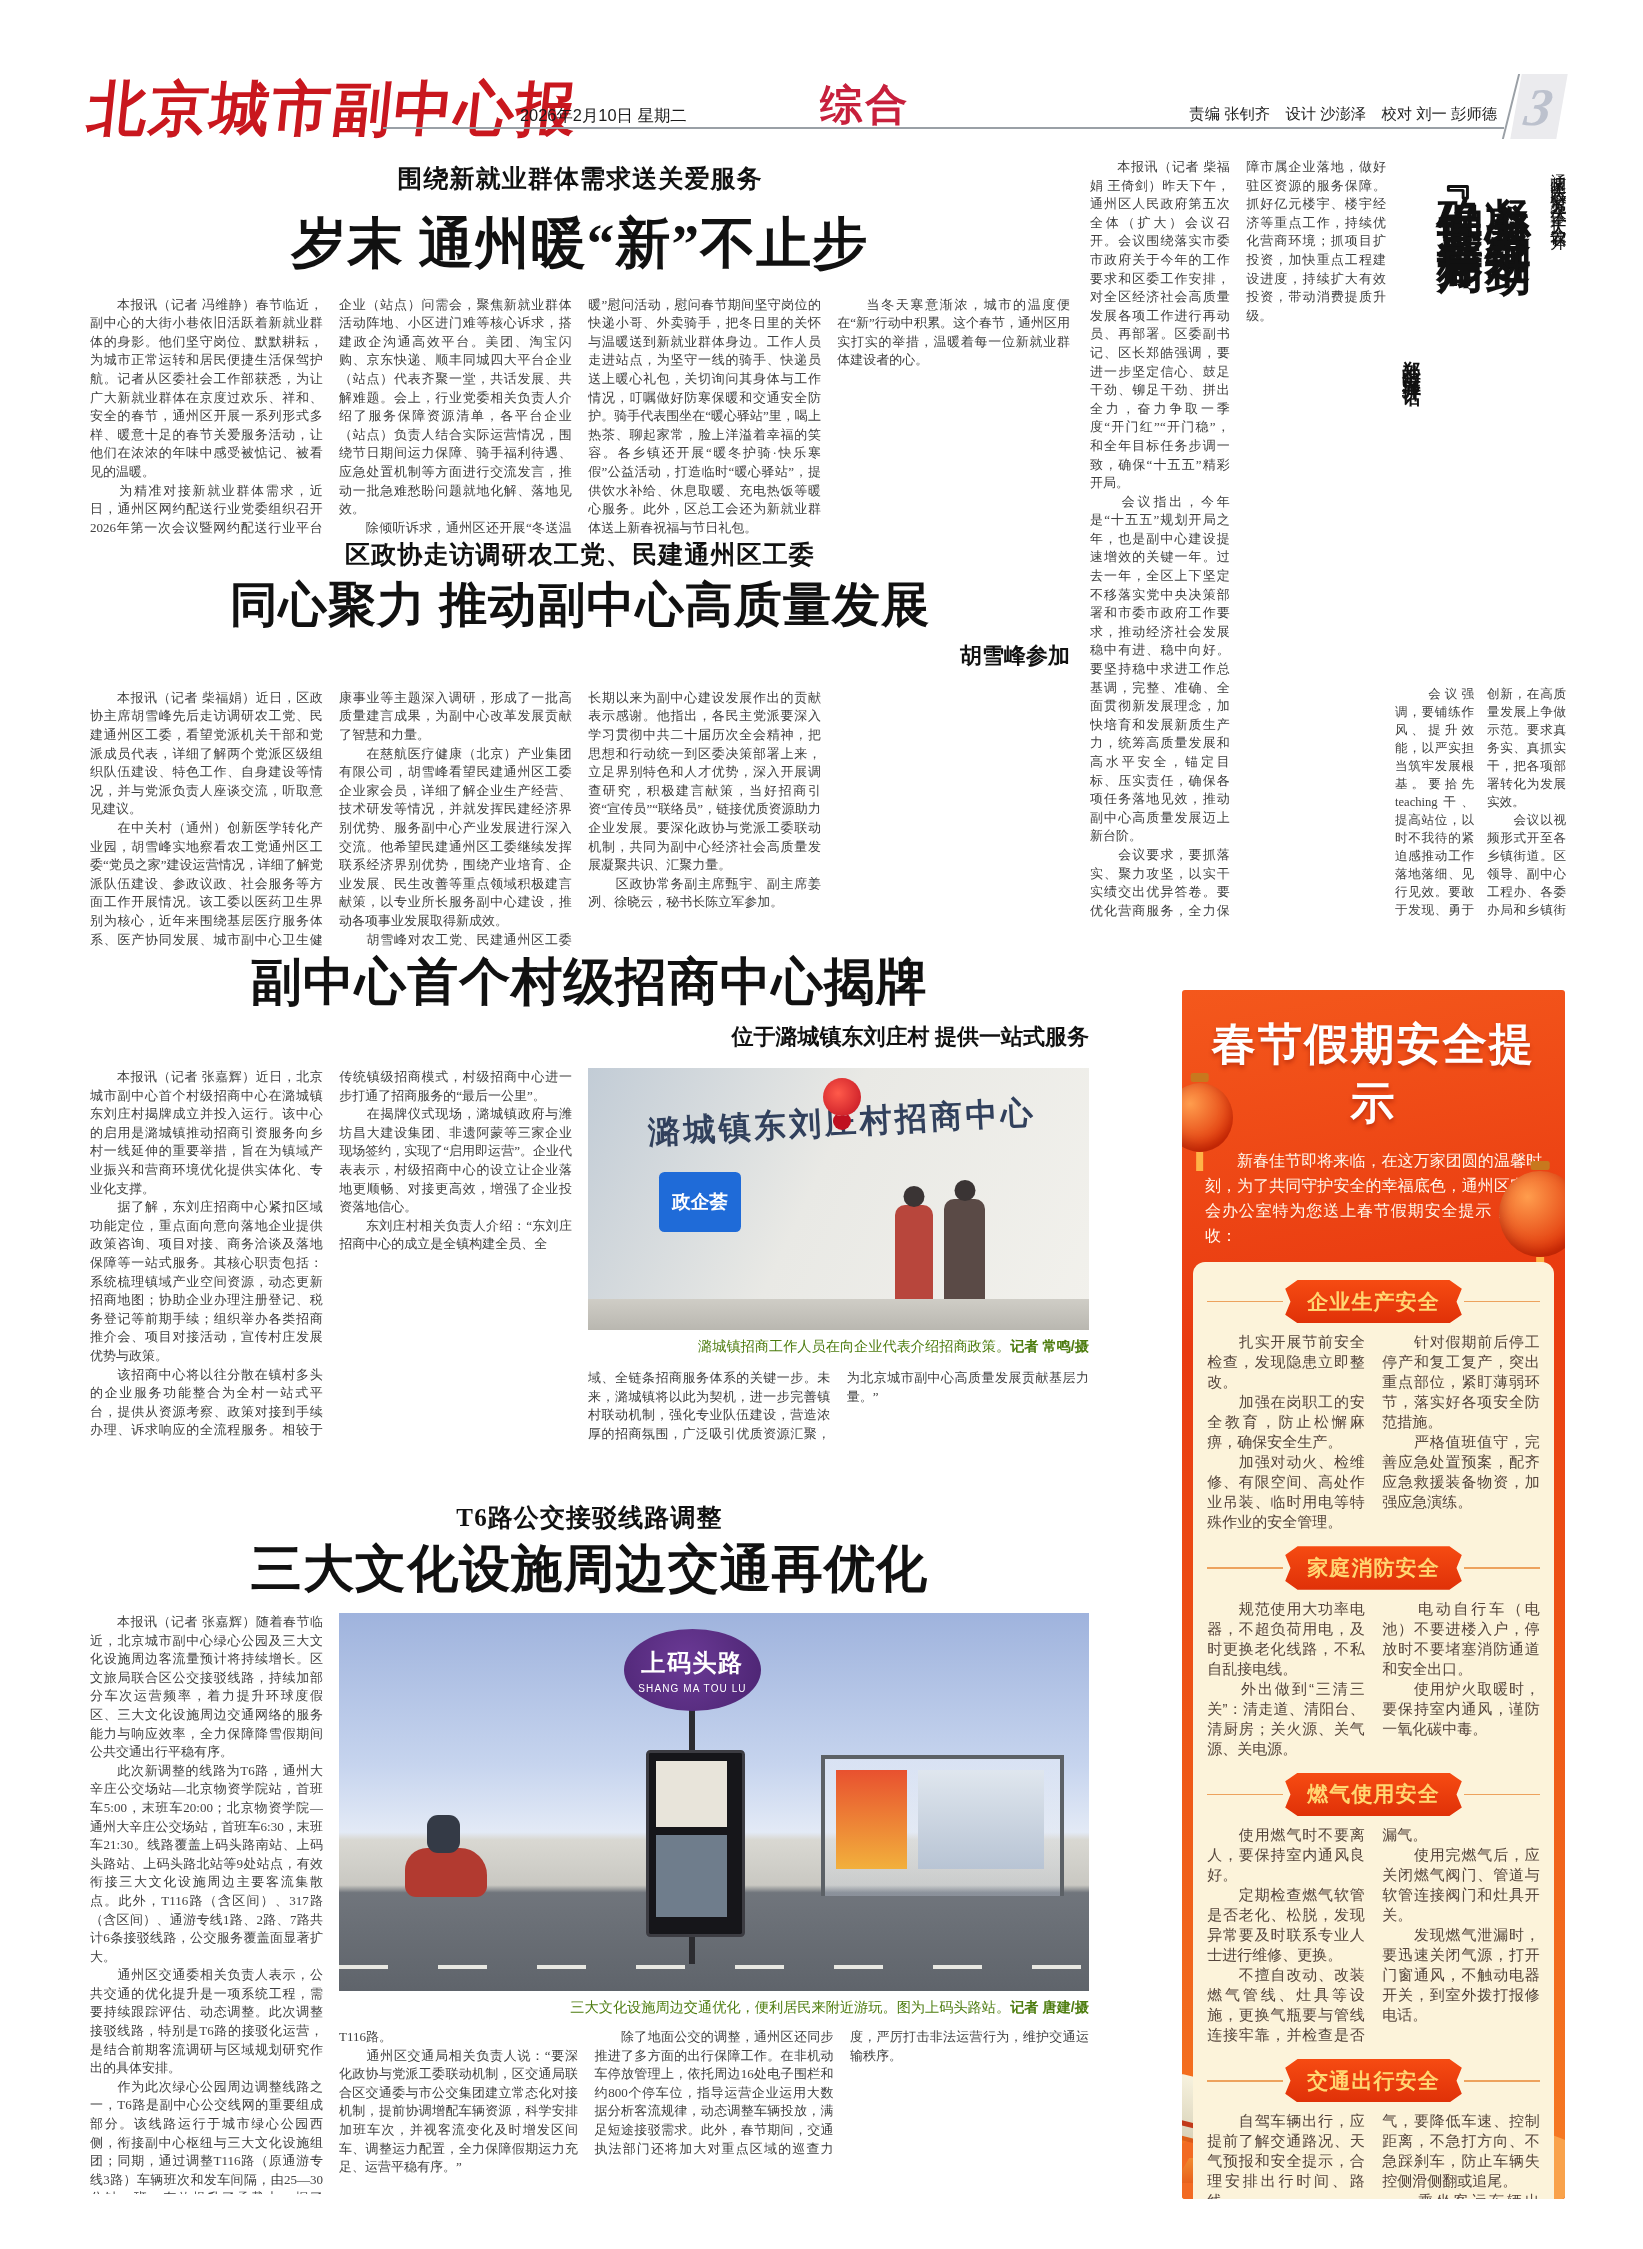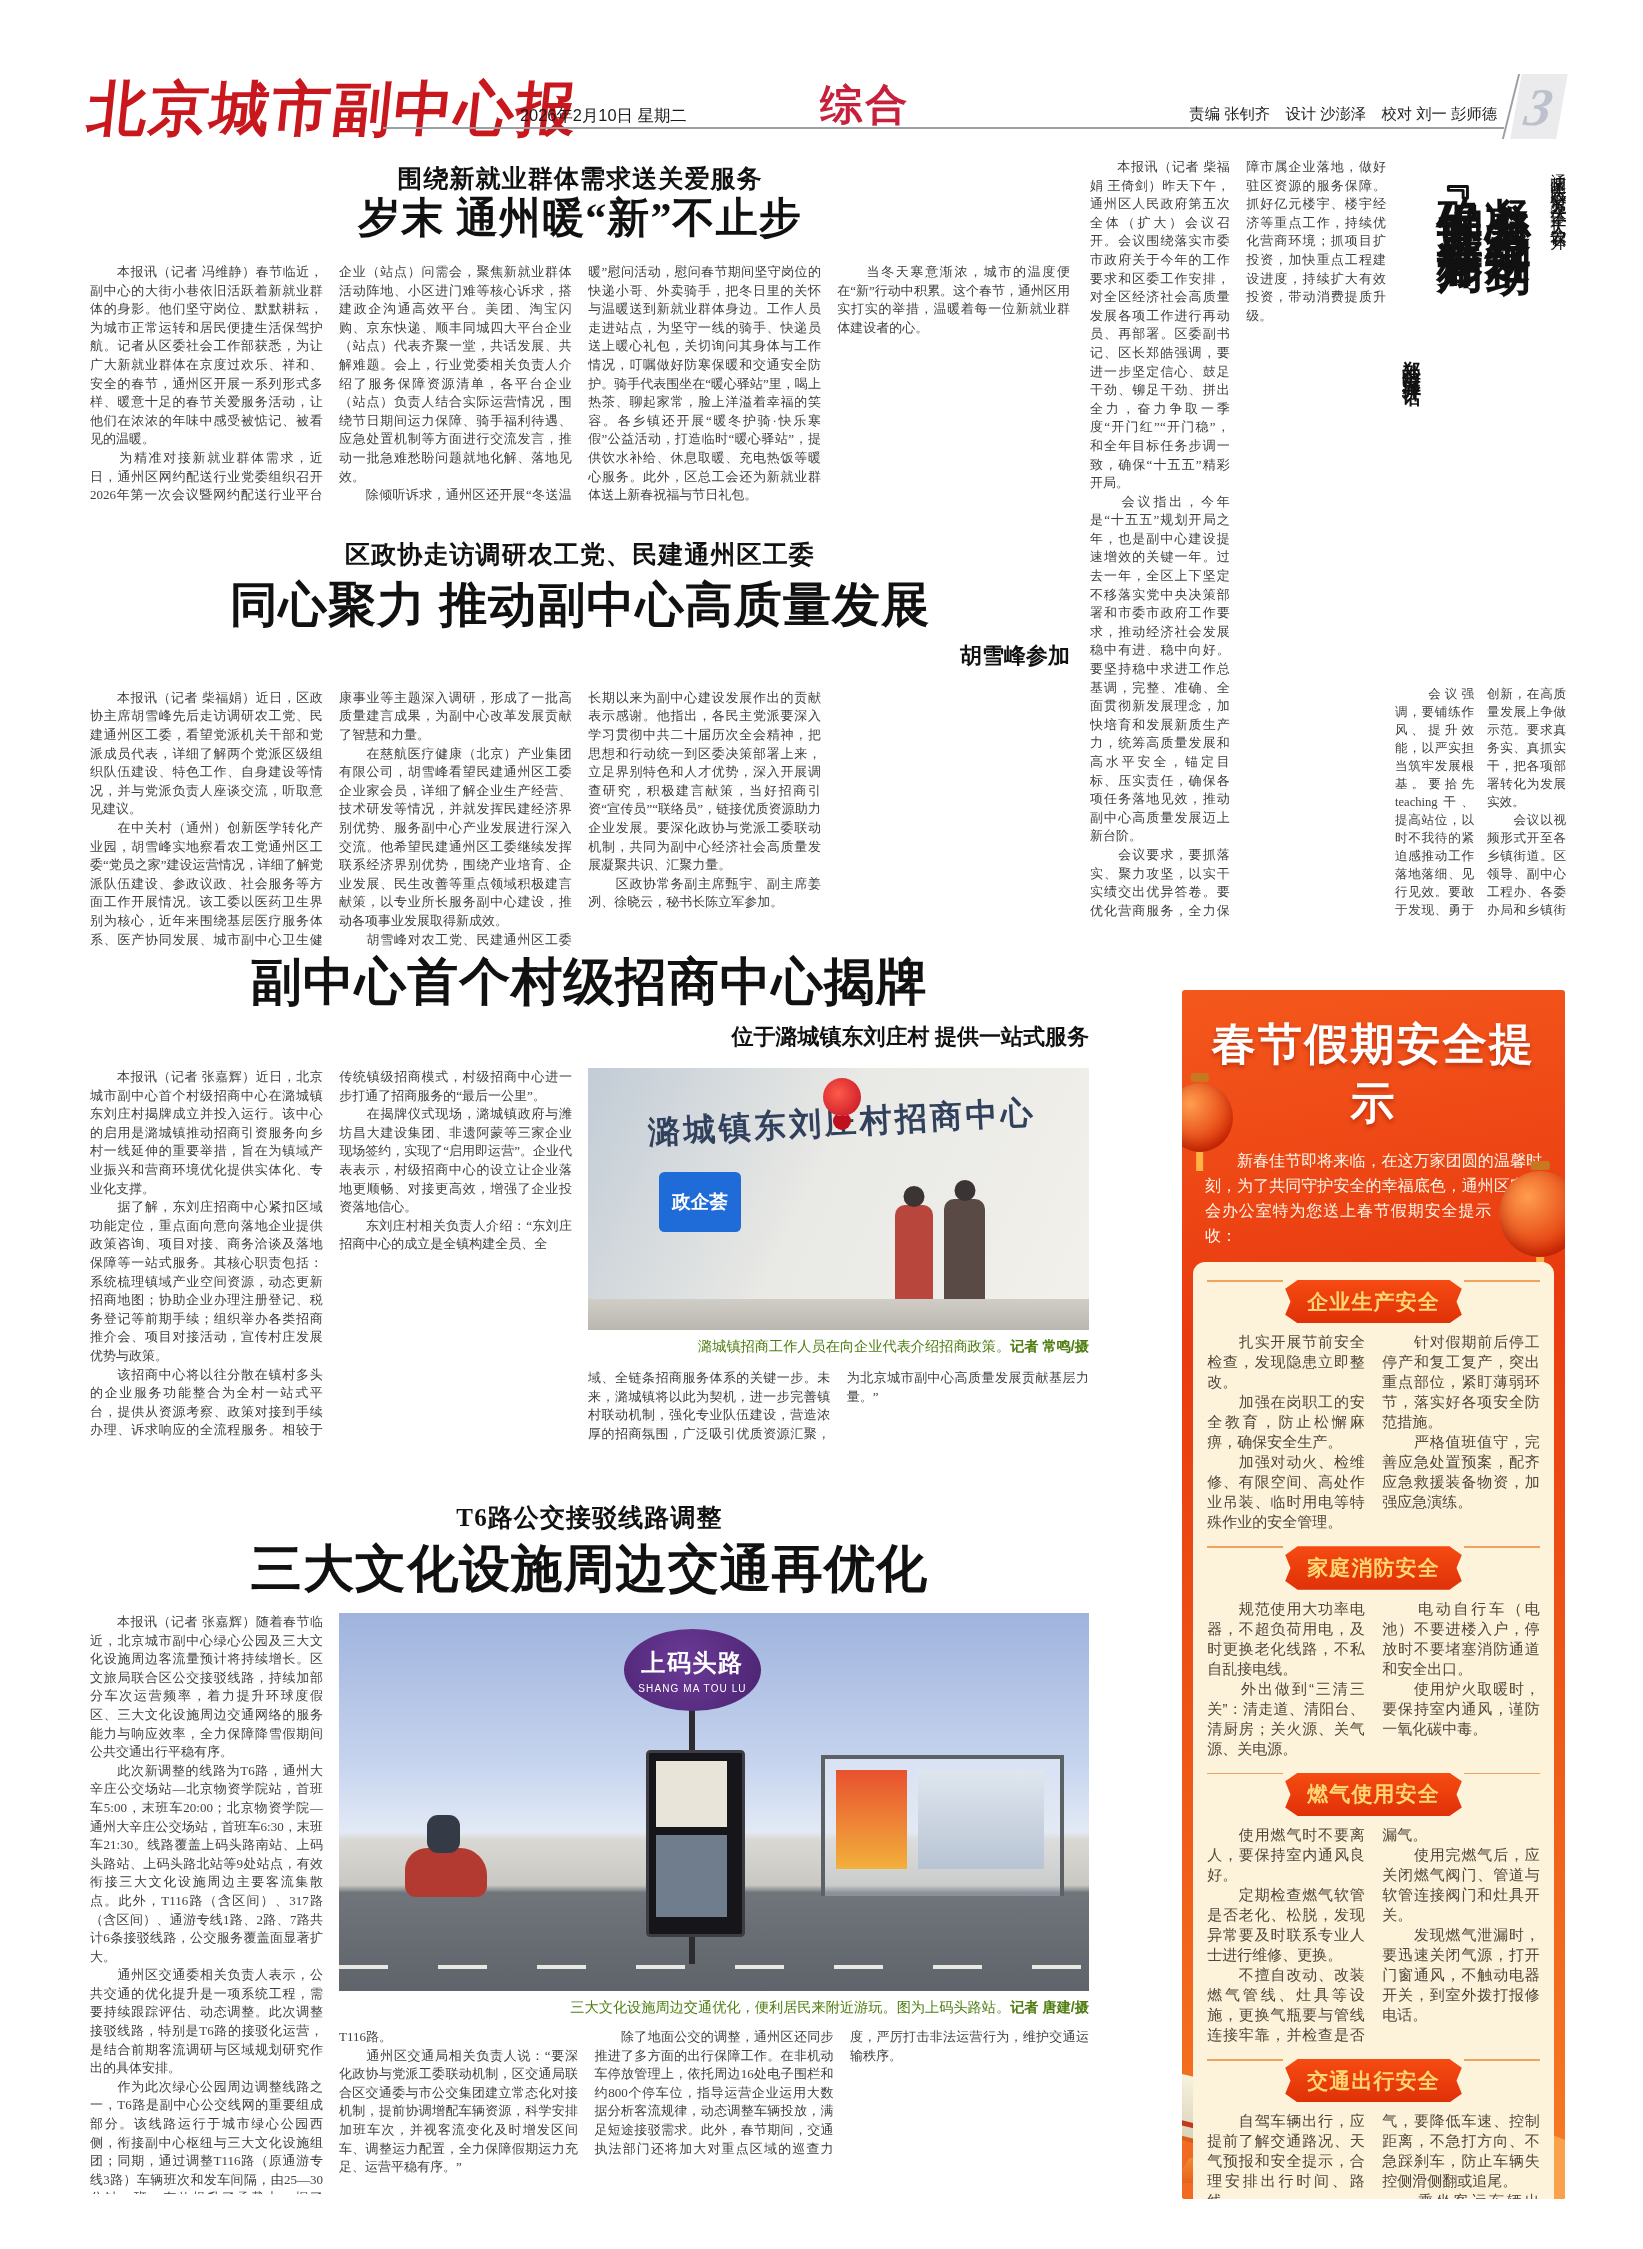--- a/index.html
+++ b/index.html
@@ -20,21 +20,21 @@
   .headline{text-align:center;font-weight:900;letter-spacing:1.1px;line-height:1.12;}
   .subhead{text-align:right;font-weight:700;}
   .bodytext{font-size:13px;line-height:18.6px;text-align:justify;white-space:pre-line;overflow:hidden;color:#404040;}
   .cols2{column-count:2;column-gap:16.4px;column-fill:auto;}
   .cols3{column-count:3;column-gap:16.4px;column-fill:auto;}
   .cols4{column-count:4;column-gap:16.4px;column-fill:auto;}
   .caption{font-size:14.2px;text-align:right;color:#4d7c0f;}
   .caption b{font-family:"Liberation Sans","DejaVu Sans",sans-serif;}
   
   #article1{left:90px;top:162px;width:980px;}
-  #article1 .headline{font-size:42px;margin-top:0;}
+  #article1 .headline{font-size:55px;margin-top:18px;}
   #article1 .bodytext{margin-top:21px;height:253px;}
   
   #meeting-body{left:1090px;top:158px;width:296px;height:777px;font-size:13px;}
   #meeting-vertical{left:1395px;top:160px;width:171px;height:504px;writing-mode:vertical-rl;}
   .v-side-label{font-size:16.4px;letter-spacing:3.3px;line-height:1;padding-left:3.3px;}
   .v-headline{font-size:46px;font-weight:900;letter-spacing:5.5px;line-height:1.05;margin-right:14.2px;white-space:pre-line;}
   .v-speaker{font-size:18.6px;font-weight:600;letter-spacing:4.4px;padding-top:186px;margin-right:11px;}
   #meeting-below{left:1395px;top:685px;width:171px;height:250px;font-size:12.6px;line-height:18px;column-gap:13px;}
   
   #article2{left:90px;top:538px;width:980px;}
@@ -80,21 +80,21 @@
   
   #safety{left:1182px;top:990px;width:383px;height:1209px;background:linear-gradient(170deg,#f4581c 0%,#e93a10 28%,#ee5516 58%,#f67c24 100%);border-radius:3px;overflow:hidden;font-family:"Liberation Sans","DejaVu Sans",sans-serif;}
   .lantern{position:absolute;width:66px;height:69px;border-radius:50%;background:radial-gradient(circle at 35% 30%,#ff9d4d,#e03408 75%);box-shadow:inset 0 -5.5px 13px rgba(120,10,0,.4);}
   .lantern:after{content:"";position:absolute;left:50%;bottom:-18.6px;transform:translateX(-50%);width:7.7px;height:18.6px;background:#ffb347;}
   .lantern:before{content:"";position:absolute;left:50%;top:-10px;transform:translateX(-50%);width:18.6px;height:8.8px;background:#c8781e;border-radius:2.2px;}
   .lan1{left:-15.3px;top:93px;}
   .lan2{right:-16.4px;top:181px;width:82px;height:86px;}
   .safety-title{margin:25px 11px 0;text-align:center;font-size:44px;font-weight:900;color:#ffffff;letter-spacing:2.2px;text-shadow:0 2.7px 4.4px rgba(140,20,0,.45);}
   .safety-intro{margin:15.3px 23px 0;font-size:16px;line-height:25px;color:#fff7ea;text-align:justify;white-space:pre-line;text-indent:2em;}
   .safety-card{margin:14.2px 11px 0;background:#fcf3da;border-radius:12px;padding:3.3px 14.2px 14.2px;position:relative;z-index:2;}
-  .badge-row{display:flex;gap:2px;margin:14.2px 0 8.8px;}
+  .badge-row{display:flex;align-items:center;gap:2px;margin:14.2px 0 8.8px;}
   .badge-line{flex:1;height:1.6px;background:#eda25d;}
   .badge{background:linear-gradient(#f64b12,#e03108);color:#ffd772;font-size:21px;font-weight:900;letter-spacing:1.1px;padding:7.7px 22px;clip-path:polygon(7% 0,93% 0,100% 20%,97% 50%,100% 80%,93% 100%,7% 100%,0 80%,3% 50%,0 20%);white-space:nowrap;}
   .safety-text{column-count:2;column-gap:17.5px;font-size:15px;line-height:20px;color:#55453c;text-align:justify;white-space:pre-line;}
   .panel-bottom{position:absolute;left:0;bottom:0;width:100%;height:126px;z-index:1;}
   .wave{position:absolute;border-radius:50%;}
   .w1{left:-33px;bottom:-66px;width:230px;height:142px;background:#f2townsend;}
   .w1{background:#f26a22;}
   .w2{left:137px;bottom:-77px;width:252px;height:153px;background:#ef4b12;}
   .w3{right:-44px;bottom:-60px;width:208px;height:131px;background:#f9a24b;}
   .train{position:absolute;left:-13px;bottom:47px;width:164px;height:60px;background:linear-gradient(#f7f2de,#d9d3ba);border-radius:6.6px 38px 30px 6.6px;transform:rotate(14deg);box-shadow:0 4.4px 0 rgba(150,40,0,.25);}

